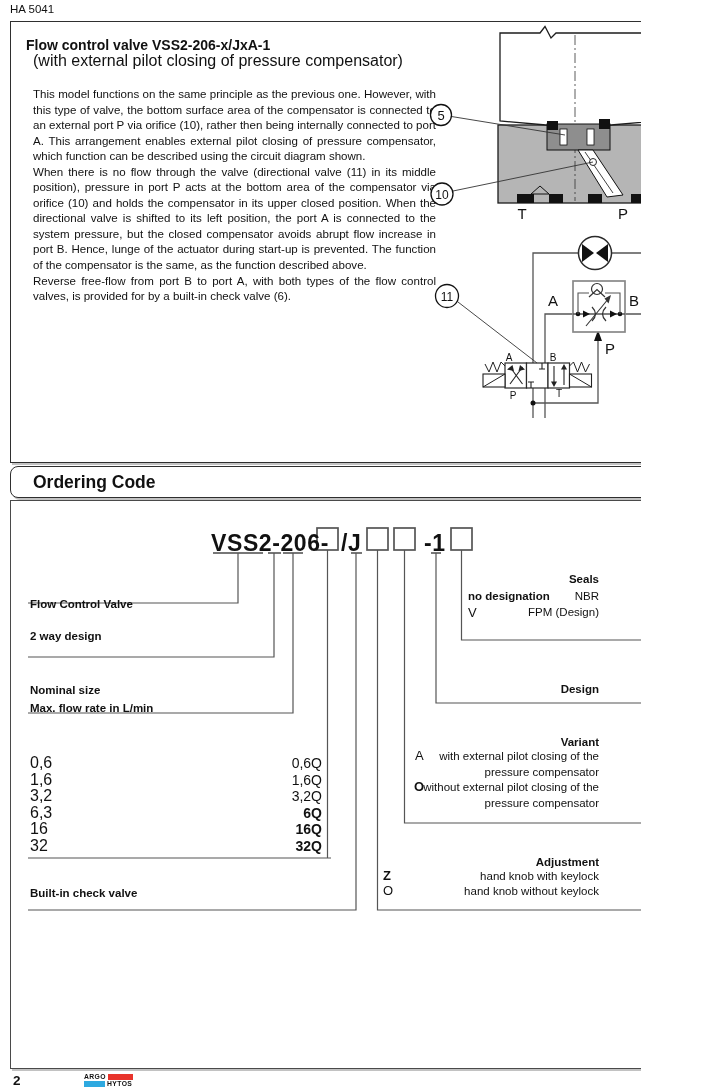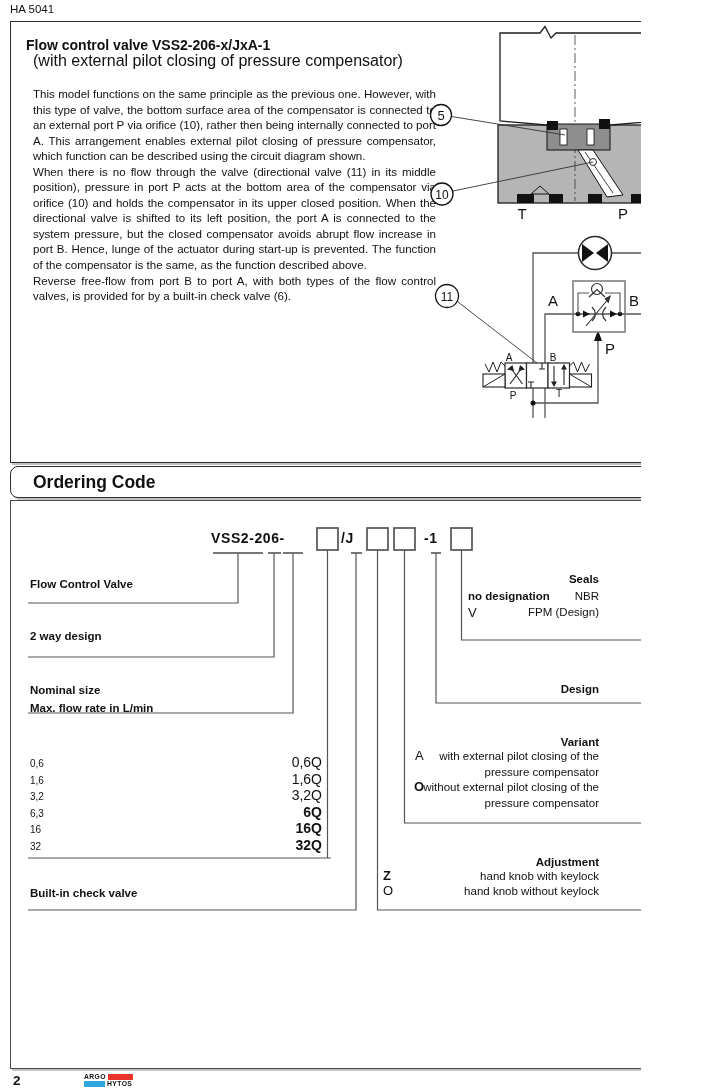--- a/index.html
+++ b/index.html
@@ -10,27 +10,27 @@
   .frame{position:absolute;border:1.6px solid #2f2f2f;background:#fff;box-sizing:border-box;
          box-shadow:2px 2px 0 rgba(120,120,120,.45);}
   .box1{left:10px;top:21px;width:680px;height:442px;}
   .band{left:10px;top:466px;width:680px;height:32px;border-radius:8px;}
   .band-title{left:22px;top:0;line-height:30px;font-size:17.5px;font-weight:bold;}
   .box3{left:10px;top:500px;width:680px;height:569px;border-color:#4a4a4a;}
   .intro-title{left:26px;top:37px;font-size:14px;font-weight:bold;}
   .intro-sub{left:33px;top:52px;font-size:16px;}
   .body-text{left:33px;top:87px;width:403px;font-size:11.55px;line-height:15.55px;text-align:justify;}
   .body-text p{margin:0;}
-  .code-text{font-size:14px;font-weight:bold;letter-spacing:.6px;}
+  .code-text{font-size:23px;font-weight:bold;letter-spacing:.6px;}
   .lbl-b{font-size:11.5px;font-weight:bold;white-space:nowrap;}
   .lbl-r{font-size:11.5px;white-space:nowrap;}
   .right-al{text-align:right;}
   .flow-table{left:30px;top:754px;width:292px;}
   .flow-row{display:flex;justify-content:space-between;align-items:baseline;height:16.6px;}
-  .flow-val{font-size:10px;}
+  .flow-val{font-size:16px;}
   .flow-code{font-size:14px;}
   .flow-code.bold{font-weight:bold;}
   .code-letter{font-size:13px;}
   .code-letter.bold{font-weight:bold;}
   svg text{font-family:"Liberation Sans",sans-serif;fill:#111;}
   .footer-page{left:13px;top:1073px;font-size:13.5px;font-weight:bold;}
   .logo{left:84px;top:1073px;line-height:0;}
   .logo-row{display:flex;align-items:center;height:7px;}
   .logo-txt{font-size:6.8px;font-weight:bold;letter-spacing:.4px;line-height:7px;}
   .logo-red{width:25px;height:6px;background:#e8342c;margin-left:2px;}
@@ -189,21 +189,21 @@
       <path d="M394.5,50 V323 H657"></path>
       <path d="M426,53 V203 H657"></path>
       <path d="M451.5,50 V140 H657"></path>
     </g>
   </svg>
 
   <div class="abs code-text" style="left:211px;top:530px;">VSS2-206-</div>
   <div class="abs code-text" style="left:341px;top:530px;">/J</div>
   <div class="abs code-text" style="left:424px;top:530px;">-1</div>
 
-  <div class="abs lbl-b" style="left:30px;top:578px;">Flow Control Valve</div>
+  <div class="abs lbl-b" style="left:30px;top:598px;">Flow Control Valve</div>
   <div class="abs lbl-b" style="left:30px;top:630px;">2 way design</div>
   <div class="abs lbl-b" style="left:30px;top:684px;">Nominal size</div>
   <div class="abs lbl-b" style="left:30px;top:702px;">Max. flow rate in L/min</div>
 
   <div class="abs flow-table">
     <div class="flow-row">
       <span class="flow-val">0,6</span>
       <span class="flow-code">0,6Q</span>
     </div>
     <div class="flow-row">

